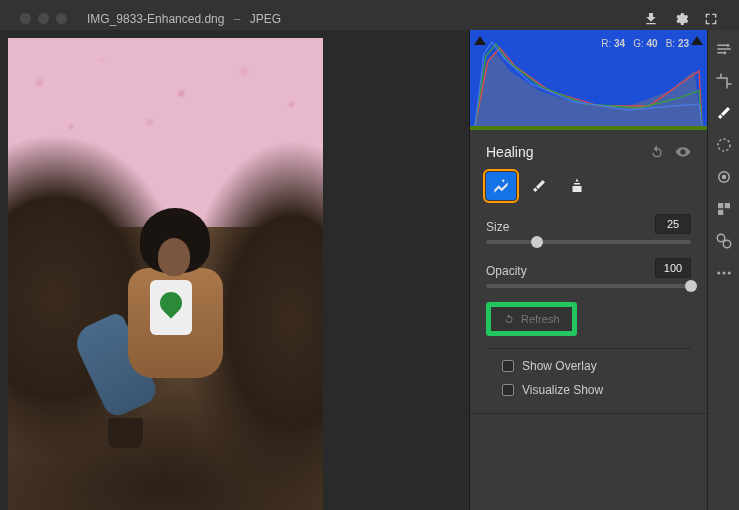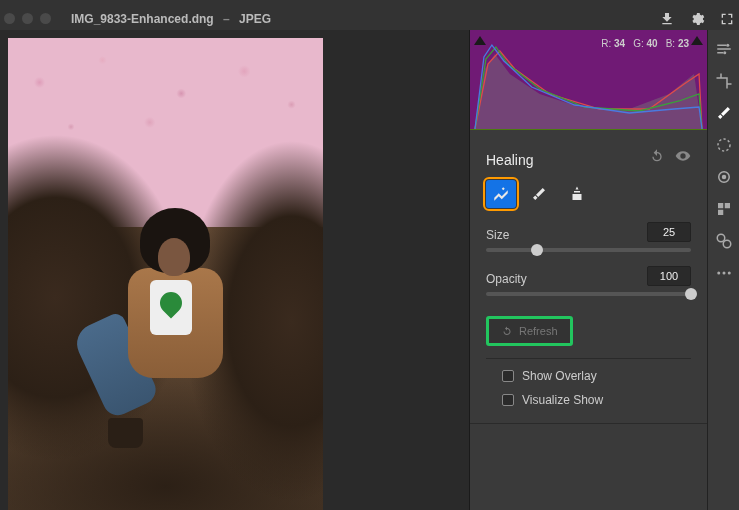--- a/index.html
+++ b/index.html
@@ -1,17 +1,17 @@
 <!DOCTYPE html>
 <html><head>
 <meta charset="utf-8">
 <style>
 * { margin: 0; padding: 0; box-sizing: border-box; font-family: -apple-system, Helvetica, Arial, sans-serif; }
 body { background: #2a2a2a; color: #d0d0d0; width: 739px; height: 510px; overflow: hidden; }
-.titlebar { height: 38px; background: #333; display: flex; align-items: center; padding: 0 4px; border-bottom: 1px solid #1a1a1a; font-weight: bold; }
+.titlebar { height: 38px; background: #333; display: flex; align-items: center; padding: 0 20px; border-bottom: 1px solid #1a1a1a; }
 .traffic { display: flex; gap: 7px; margin-right: 20px; }
 .traffic span { width: 11px; height: 11px; border-radius: 50%; background: #4a4a4a; }
 .title { font-size: 12px; color: #bbb; }
 .title-sep { color: #888; margin: 0 6px; }
 .title-right { margin-left: auto; display: flex; gap: 14px; align-items: center; }
 .tb-icon { width: 16px; height: 16px; fill: #ccc; cursor: pointer; }
 .main { position: absolute; top: 30px; left: 0; right: 32px; bottom: 0; display: flex; background: #2a2a2a; }
 .canvas { flex: 1; background: #2a2a2a; padding: 8px 0 0 8px; }
 .photo { width: 315px; height: 472px; position: relative; background: linear-gradient(180deg,#e8b8cc 0%,#e8b8cc 40%,#6b5039 40%,#4a3828 100%); overflow: hidden; }
 .photo::before { content:""; position:absolute; inset:0; background:
@@ -28,39 +28,39 @@
   radial-gradient(circle 5px at 20% 40%, rgba(210,145,170,.7) 0%, transparent 70%); }
 .figure { position:absolute; left:80px; top:170px; width:160px; height:250px; }
 .fig-hair { position:absolute; left:52px; top:0; width:70px; height:65px; background:#1a1410; border-radius:50% 50% 40% 40%; }
 .fig-face { position:absolute; left:70px; top:30px; width:32px; height:38px; background:#7a5640; border-radius:50% 50% 45% 45%; }
 .fig-jacket { position:absolute; left:40px; top:60px; width:95px; height:110px; background:linear-gradient(180deg,#a9774a,#8a5e38); border-radius:20px 20px 25px 25px; }
 .fig-tee { position:absolute; left:62px; top:72px; width:42px; height:55px; background:#eee; border-radius:6px; }
 .fig-tee::after { content:""; position:absolute; left:10px; top:12px; width:22px; height:22px; background:#2a8a3a; border-radius:50% 50% 50% 0; transform:rotate(-45deg); }
 .fig-jeans { position:absolute; left:0px; top:110px; width:55px; height:95px; background:linear-gradient(180deg,#4a6a8a,#3a5570); border-radius:20px 10px 15px 15px; transform:rotate(-25deg); }
 .fig-boot { position:absolute; left:20px; top:210px; width:35px; height:30px; background:#2a1f16; border-radius:4px 4px 8px 8px; }
 .panel { width: 238px; background: #3a3a3a; border-left: 1px solid #1a1a1a; display: flex; flex-direction: column; position: relative; }
-.histogram { height: 100px; position: relative; background: #701a75; border-bottom: 1px solid #4d7c0f; }
+.histogram { height: 100px; position: relative; background: #1d4ed8; border-bottom: 4px solid #4d7c0f; }
 .histo-info { position:absolute; top:8px; right:18px; font-size:10px; color:#ccc; display:flex; gap:8px; }
 .histo-tri { position:absolute; top:6px; width:0; height:0; border-left:6px solid transparent; border-right:6px solid transparent; border-bottom:9px solid #1a1a1a; }
 .histo-tri.l { left:4px; } .histo-tri.r { right:4px; }
 .histo-svg { position:absolute; bottom:0; left:0; width:100%; height:90px; }
 .section { padding: 14px 16px 16px; border-bottom: 1px solid #2a2a2a; }
 .section-head { display:flex; align-items:center; margin-bottom:12px; }
-.section-title { font-size:14px; font-weight:500; color:#eaeaea; flex:1;margin-top:8px; }
+.section-title { font-size:14px; font-weight:500; color:#eaeaea; flex:1; }
 .section-act { width:16px; height:16px; fill:#888; margin-left:10px; cursor:pointer; }
 .tools { display:flex; gap:8px; margin-bottom:14px; }
 .tool { width:30px; height:28px; border-radius:3px; display:flex; align-items:center; justify-content:center; cursor:pointer; }
 .tool.selected { background:#1473e6; outline:2px solid #ff9a00; outline-offset:1px; }
 .tool svg { width:18px; height:18px; fill:#e8e8e8; }
 .slider-row { display:flex; align-items:flex-end; gap:10px; margin-bottom:6px; font-size:12px; }
 .slider-label { width:50px; color:#ccc; }
-.slider-val { width:44px; height:20px; background:#2a2a2a; border:1px solid #222; color:#eee; font-size:11px; text-align:center; border-radius:2px; }
+.slider-val { width:36px; height:20px; background:#2a2a2a; border:1px solid #222; color:#eee; font-size:11px; text-align:center; border-radius:2px; }
 .slider-track { width:100%; height:4px; background:#555; border-radius:2px; position:relative; margin-bottom:14px; cursor:pointer; }
 .slider-thumb { position:absolute; top:-4px; width:12px; height:12px; background:#ccc; border-radius:50%; transform:translateX(-50%); cursor:grab; }
-.refresh-btn { margin-top:6px; padding:6px 12px; background:#333; border:3px solid #22c55e; color:#777; font-size:11px; border-radius:3px; display:inline-flex; align-items:center; gap:6px; cursor:not-allowed; }
+.refresh-btn { padding:6px 12px; background:#333; border:5px solid #22c55e; color:#777; font-size:11px; border-radius:3px; display:inline-flex; align-items:center; gap:6px; cursor:not-allowed; }
 .refresh-btn svg { width:12px; height:12px; fill:#777; }
 .check-row { display:flex; align-items:center; gap:8px; margin:10px 16px 0; font-size:12px; color:#ccc; }
 .checkbox { width:12px; height:12px; border:1px solid #888; border-radius:2px; background:#2a2a2a; cursor:pointer; }
 .sep { height:1px; background:#2a2a2a; margin:12px 0 4px; }
 .rightbar { position:absolute; right:0; top:30px; bottom:0; width:32px; background:#3a3a3a; border-left:1px solid #222; display:flex; flex-direction:column; align-items:center; padding-top:10px; gap:14px; }
 .rb-icon { width:18px; height:18px; fill:#aaa; cursor:pointer; }
 .rb-icon.active { fill:#fff; }
 </style>
 </head>
 <body>

